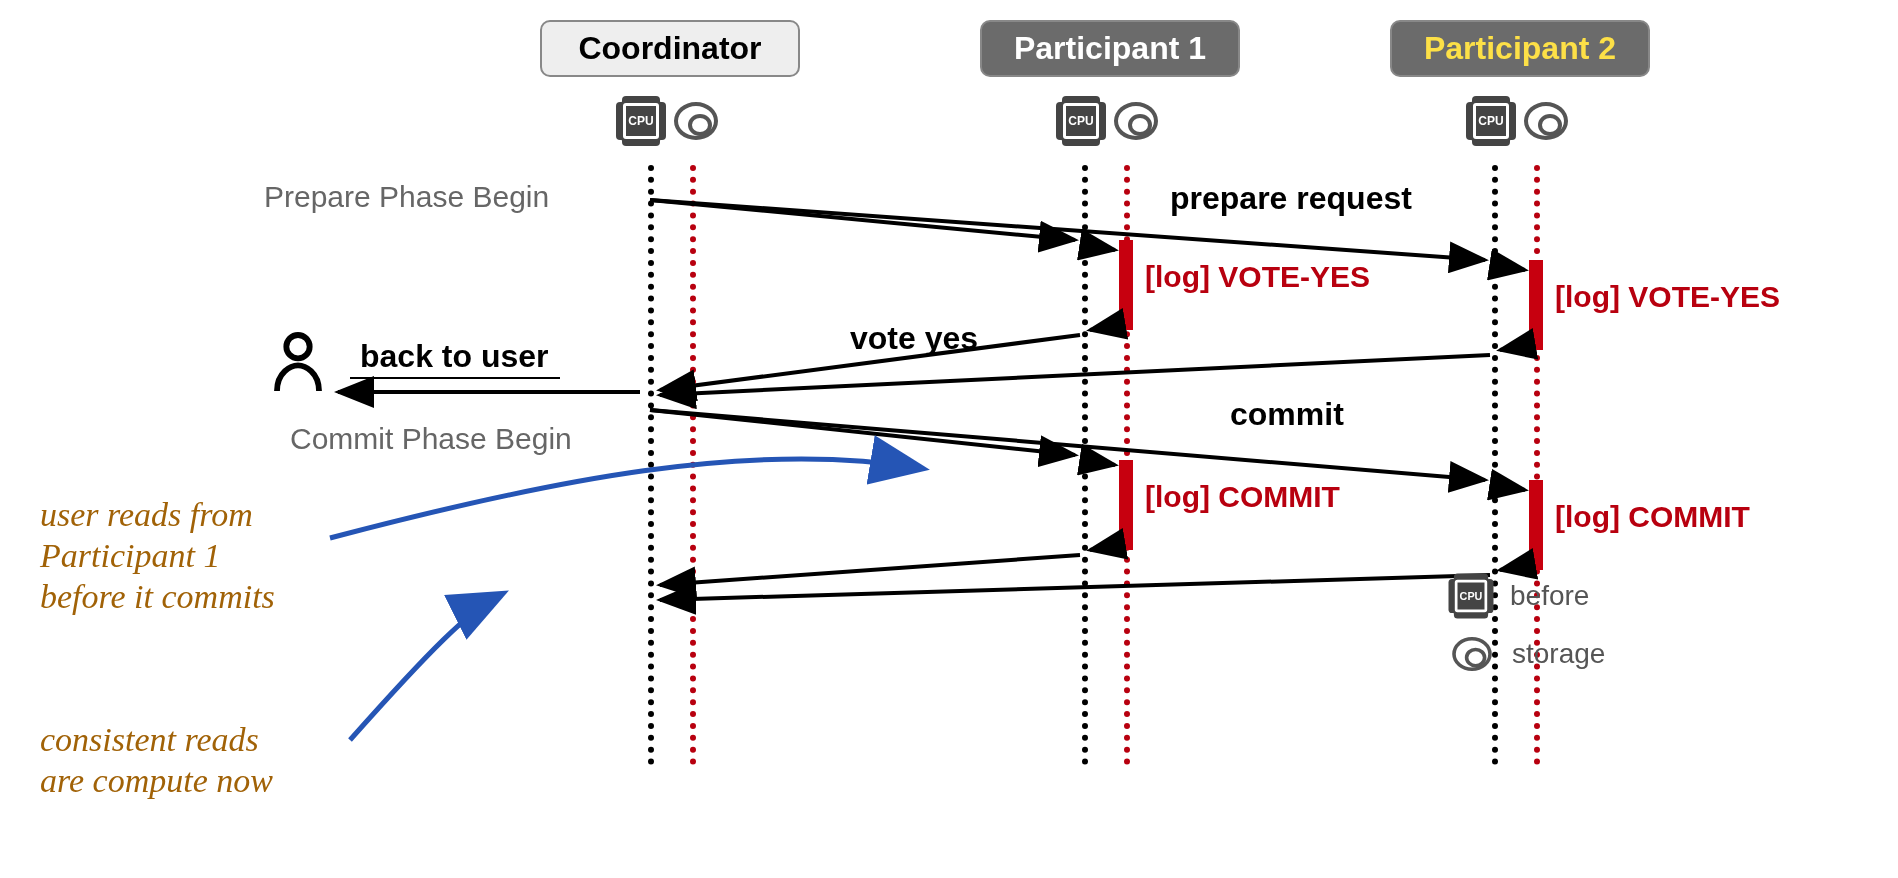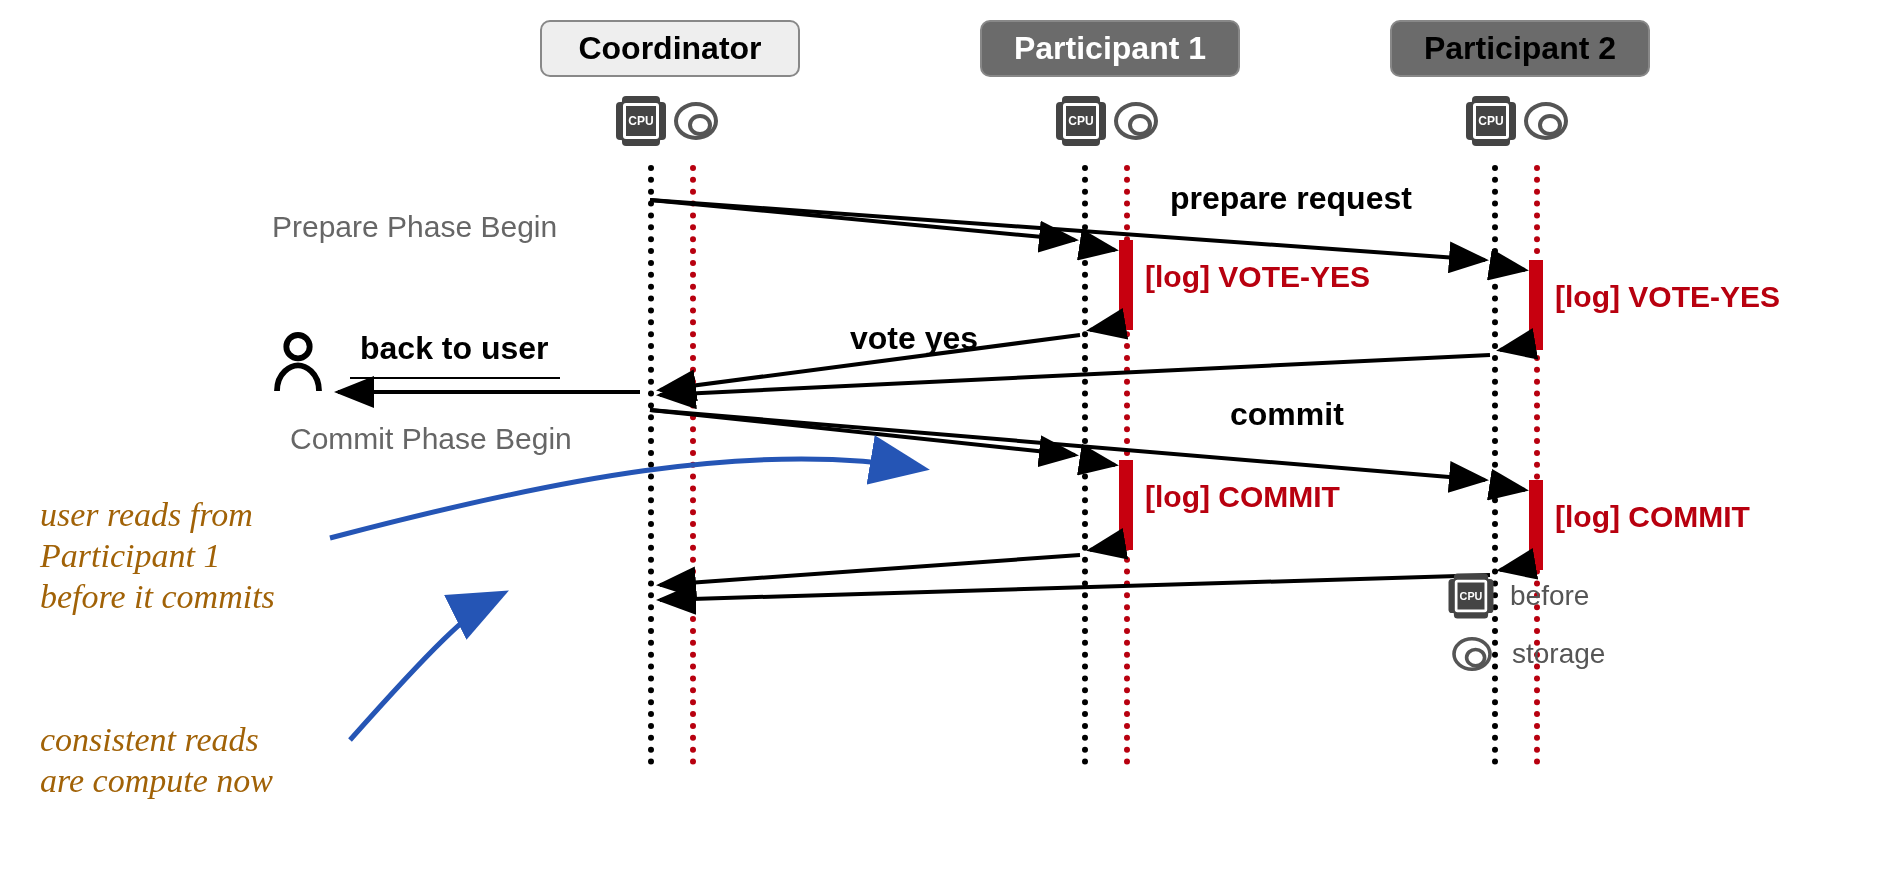--- a/index.html
+++ b/index.html
@@ -35,21 +35,21 @@
   }
   .role-p1 {
     background: #6b6b6b;
     color: #fff;
     left: 980px;
     top: 20px;
     width: 260px;
   }
   .role-p2 {
     background: #6b6b6b;
-    color: #000000;
+    color: #fde047;
     left: 1390px;
     top: 20px;
     width: 260px;
   }
   
   .iconpair {
     position: absolute;
     display: flex;
     gap: 12px;
     align-items: center;
@@ -201,27 +201,27 @@
   <div class="red-bar" style="left:1119px; top:460px; height:90px;"></div>
   <div class="red-bar" style="left:1529px; top:480px; height:90px;"></div>
 
   <div class="user-icon">
     <svg viewBox="0 0 24 28">
       <circle cx="12" cy="7" r="5" stroke="#000" stroke-width="2.5" fill="none"></circle>
       <path d="M3 26 C3 18 9 15 12 15 C15 15 21 18 21 26" stroke="#000" stroke-width="2.5" fill="none"></path>
     </svg>
   </div>
 
-  <div class="txt light" style="left:272px; top:180px;margin-top:30px;">Prepare Phase Begin</div>
+  <div class="txt light" style="left:264px; top:180px;">Prepare Phase Begin</div>
   <div class="txt light" style="left:290px; top:422px;">Commit Phase Begin</div>
 
   <div class="arrow-label" style="left:1170px; top:180px;">prepare request</div>
   <div class="arrow-label" style="left:850px; top:320px;">vote yes</div>
   <div class="arrow-label" style="left:1230px; top:396px;">commit</div>
-  <div class="arrow-label bold" style="left:360px; top:330px;">back to user</div>
+  <div class="arrow-label bold" style="left:360px; top:338px;">back to user</div>
 
   <div class="txt red" style="left:1145px; top:260px;">[log] VOTE-YES</div>
   <div class="txt red" style="left:1555px; top:280px;">[log] VOTE-YES</div>
   <div class="txt red" style="left:1145px; top:480px;">[log] COMMIT</div>
   <div class="txt red" style="left:1555px; top:500px;">[log] COMMIT</div>
 
   <svg class="overlay">
     <defs>
       <marker id="arrowhead" markerWidth="10" markerHeight="8" refX="9" refY="4" orient="auto">
         <polygon points="0 0, 10 4, 0 8" fill="#000"></polygon>

